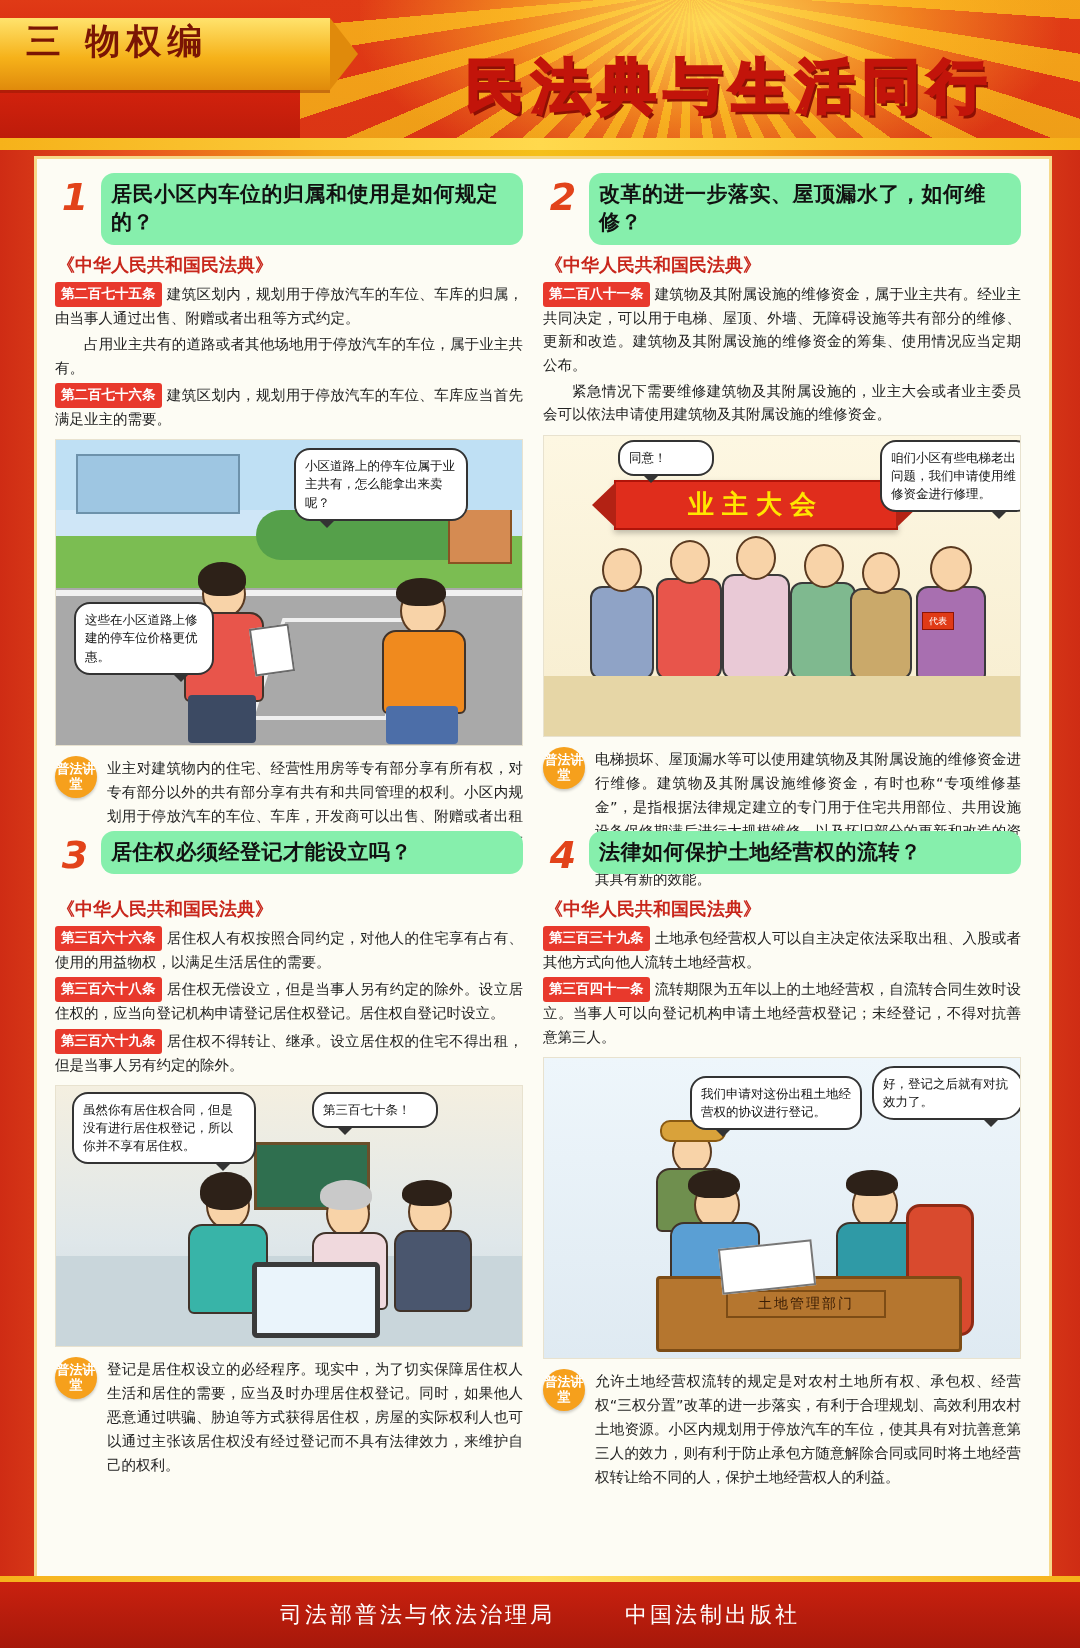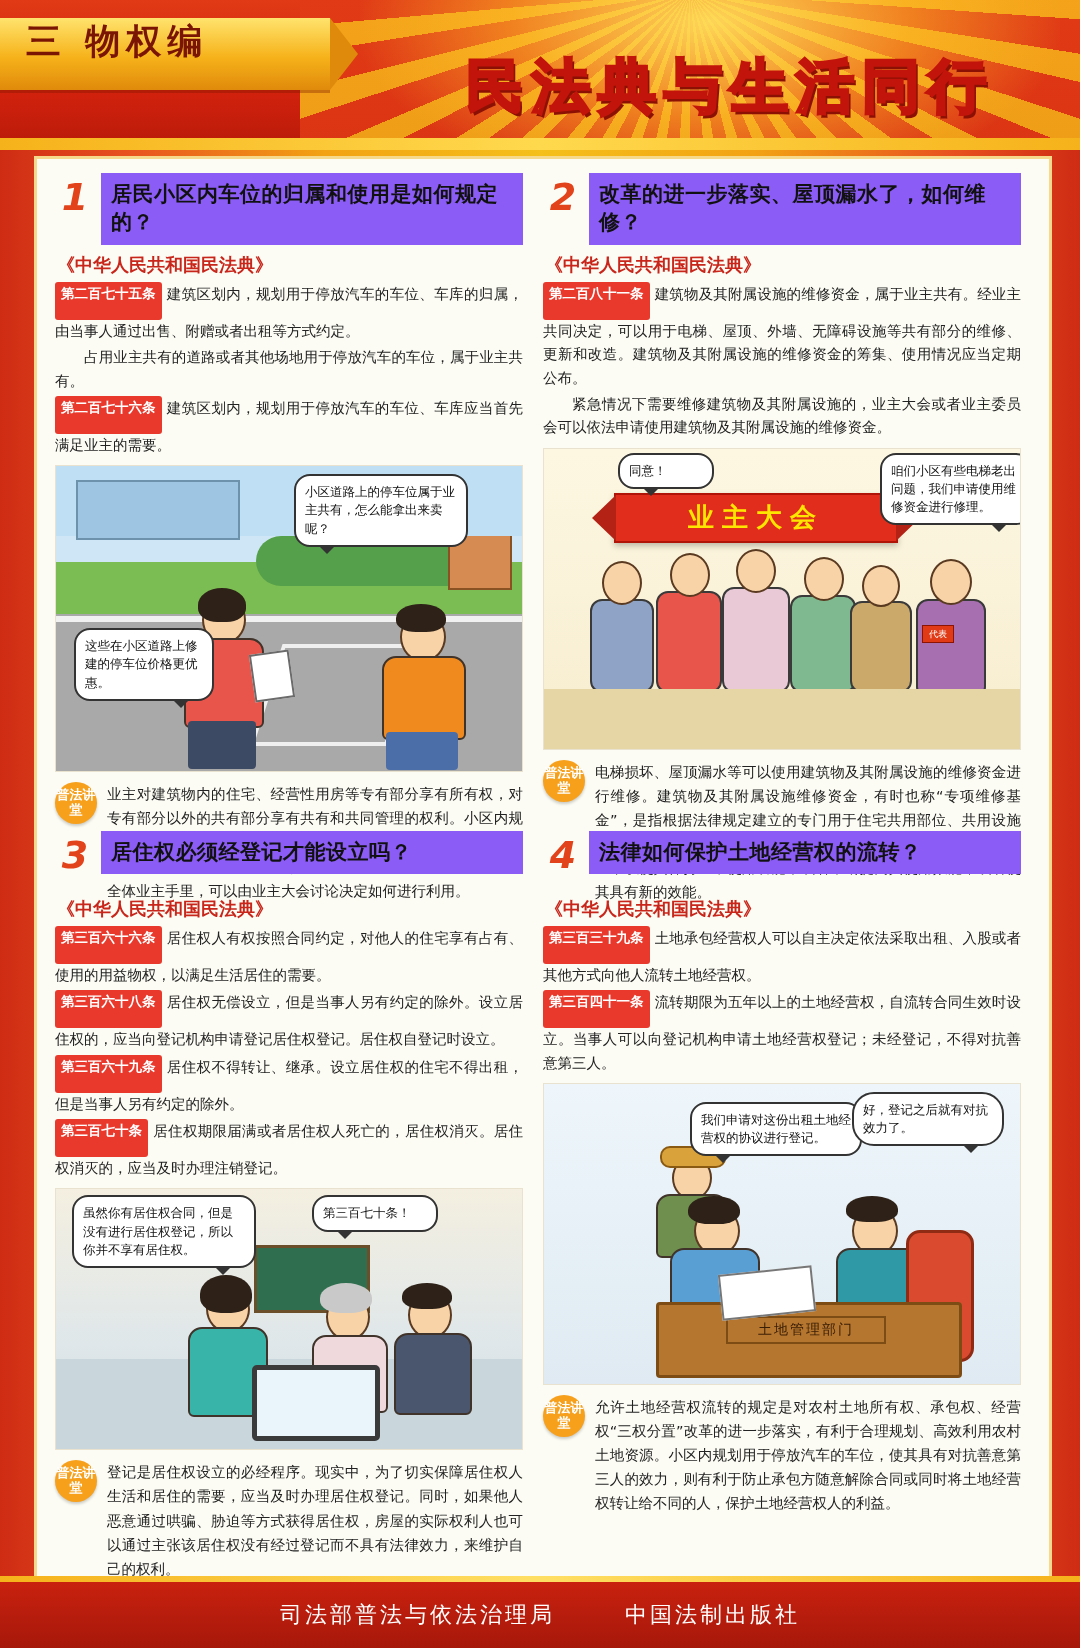--- a/index.html
+++ b/index.html
@@ -64,30 +64,30 @@
   .b1{left:18px;top:14px;width:468px;}
   .b2{left:506px;top:14px;width:478px;}
   .b3{left:18px;top:672px;width:468px;}
   .b4{left:506px;top:672px;width:478px;}
   .q-head{position:relative;min-height:58px;margin-bottom:8px;}
   .q-num{
     position:absolute;left:0;top:2px;width:40px;text-align:center;
     font-size:38px;font-weight:bold;color:#e2431a;font-style:italic;
   }
   .q-bar{
-    margin-left:46px;background:#8b5cf6;border-radius:0;padding:7px 10px 8px 10px;
+    margin-left:46px;background:#86efac;border-radius:13px;padding:7px 10px 8px 10px;
     font-size:21px;font-weight:bold;color:#111;line-height:1.35;letter-spacing:.5px;
   }
   .law-title{
     font-size:18px;font-weight:bold;color:#c8261b;margin:6px 0 5px 2px;
   }
   .art{font-size:14.5px;color:#222;line-height:1.62;margin-bottom:3px;text-align:justify;}
   .art .tag{
     display:inline-block;background:#e8392c;color:#fff;font-size:13.5px;
-    padding:1px 6px 15px 6px;border-radius:3px;margin-right:5px;font-weight:bold;
+    padding:1px 6px 2px 6px;border-radius:3px;margin-right:5px;font-weight:bold;
     vertical-align:1px;
   }
   .art.indent{text-indent:2em;}
   
   .illu{position:relative;margin-top:8px;border:1px solid #e8e2cf;overflow:hidden;}
   .i1{height:305px;background:linear-gradient(180deg,#cfe6f7 0%,#cfe6f7 46%,#cfcfcf 46%,#bdbdbd 100%);}
   .i2{height:300px;background:linear-gradient(180deg,#fdf7e2 0%,#f7edcf 100%);}
   .i3{height:260px;background:linear-gradient(180deg,#f4efe0 0%,#dfe7ea 60%,#cfd8dd 100%);}
   .i4{height:300px;background:linear-gradient(180deg,#eef6fb 0%,#dfeaf2 100%);}
   .bubble{
@@ -253,23 +253,20 @@
       <div class="law-title">《中华人民共和国民法典》</div>
       <div class="art">
         <span class="tag">第三百六十六条</span><span>居住权人有权按照合同约定，对他人的住宅享有占有、使用的用益物权，以满足生活居住的需要。</span>
       </div>
       <div class="art">
         <span class="tag">第三百六十八条</span><span>居住权无偿设立，但是当事人另有约定的除外。设立居住权的，应当向登记机构申请登记居住权登记。居住权自登记时设立。</span>
       </div>
       <div class="art">
         <span class="tag">第三百六十九条</span><span>居住权不得转让、继承。设立居住权的住宅不得出租，但是当事人另有约定的除外。</span>
       </div>
-      <div class="art">
-        <span class="tag">第三百七十条</span><span>居住权期限届满或者居住权人死亡的，居住权消灭。居住权消灭的，应当及时办理注销登记。</span>
-      </div>
 
       <div class="illu i3">
         <div class="fig" style="left:198px;top:56px;width:110px;height:62px;background:#2f6f4f;border:3px solid #6a4f2a;"></div>
         <div class="fig" style="left:0;top:170px;width:468px;height:90px;background:#c9d6db;"></div>
 
         <div class="fig head" style="left:150px;top:96px;width:40px;height:44px;"></div>
         <div class="fig hair" style="left:144px;top:86px;width:52px;height:38px;"></div>
         <div class="fig body-sh" style="left:132px;top:138px;width:76px;height:86px;background:#38b4a8;"></div>
 
         <div class="fig head" style="left:270px;top:104px;width:40px;height:44px;"></div>
@@ -318,21 +315,21 @@
         <div class="fig head" style="left:308px;top:122px;width:42px;height:46px;"></div>
         <div class="fig hair" style="left:302px;top:112px;width:52px;height:26px;"></div>
         <div class="fig body-sh" style="left:292px;top:164px;width:80px;height:74px;background:#2f9aa6;"></div>
         <div class="fig" style="left:362px;top:146px;width:62px;height:126px;background:#d94a2e;border:3px solid #8f2a14;border-radius:14px;"></div>
 
         <div class="fig" style="left:112px;top:218px;width:300px;height:70px;background:#b5762f;border:3px solid #7d4c15;border-radius:4px;"></div>
         <div class="deskplate" style="left:182px;top:232px;width:156px;height:24px;">土地管理部门</div>
         <div class="fig" style="left:176px;top:186px;width:90px;height:42px;background:#fff;border:2px solid #777;transform:rotate(-6deg);"></div>
 
         <div class="bubble tl" style="left:146px;top:18px;width:150px;">我们申请对这份出租土地经营权的协议进行登记。</div>
-        <div class="bubble tr" style="left:308px;top:8px;width:130px;border-radius:22px;">好，登记之后就有对抗效力了。</div>
+        <div class="bubble tr" style="left:328px;top:8px;width:130px;border-radius:22px;">好，登记之后就有对抗效力了。</div>
       </div>
 
       <div class="expl">
         <div class="stamp">普法讲堂</div>
         <div class="expl-text">允许土地经营权流转的规定是对农村土地所有权、承包权、经营权“三权分置”改革的进一步落实，有利于合理规划、高效利用农村土地资源。小区内规划用于停放汽车的车位，使其具有对抗善意第三人的效力，则有利于防止承包方随意解除合同或同时将土地经营权转让给不同的人，保护土地经营权人的利益。</div>
       </div>
     </div>
 
   </div>
 

